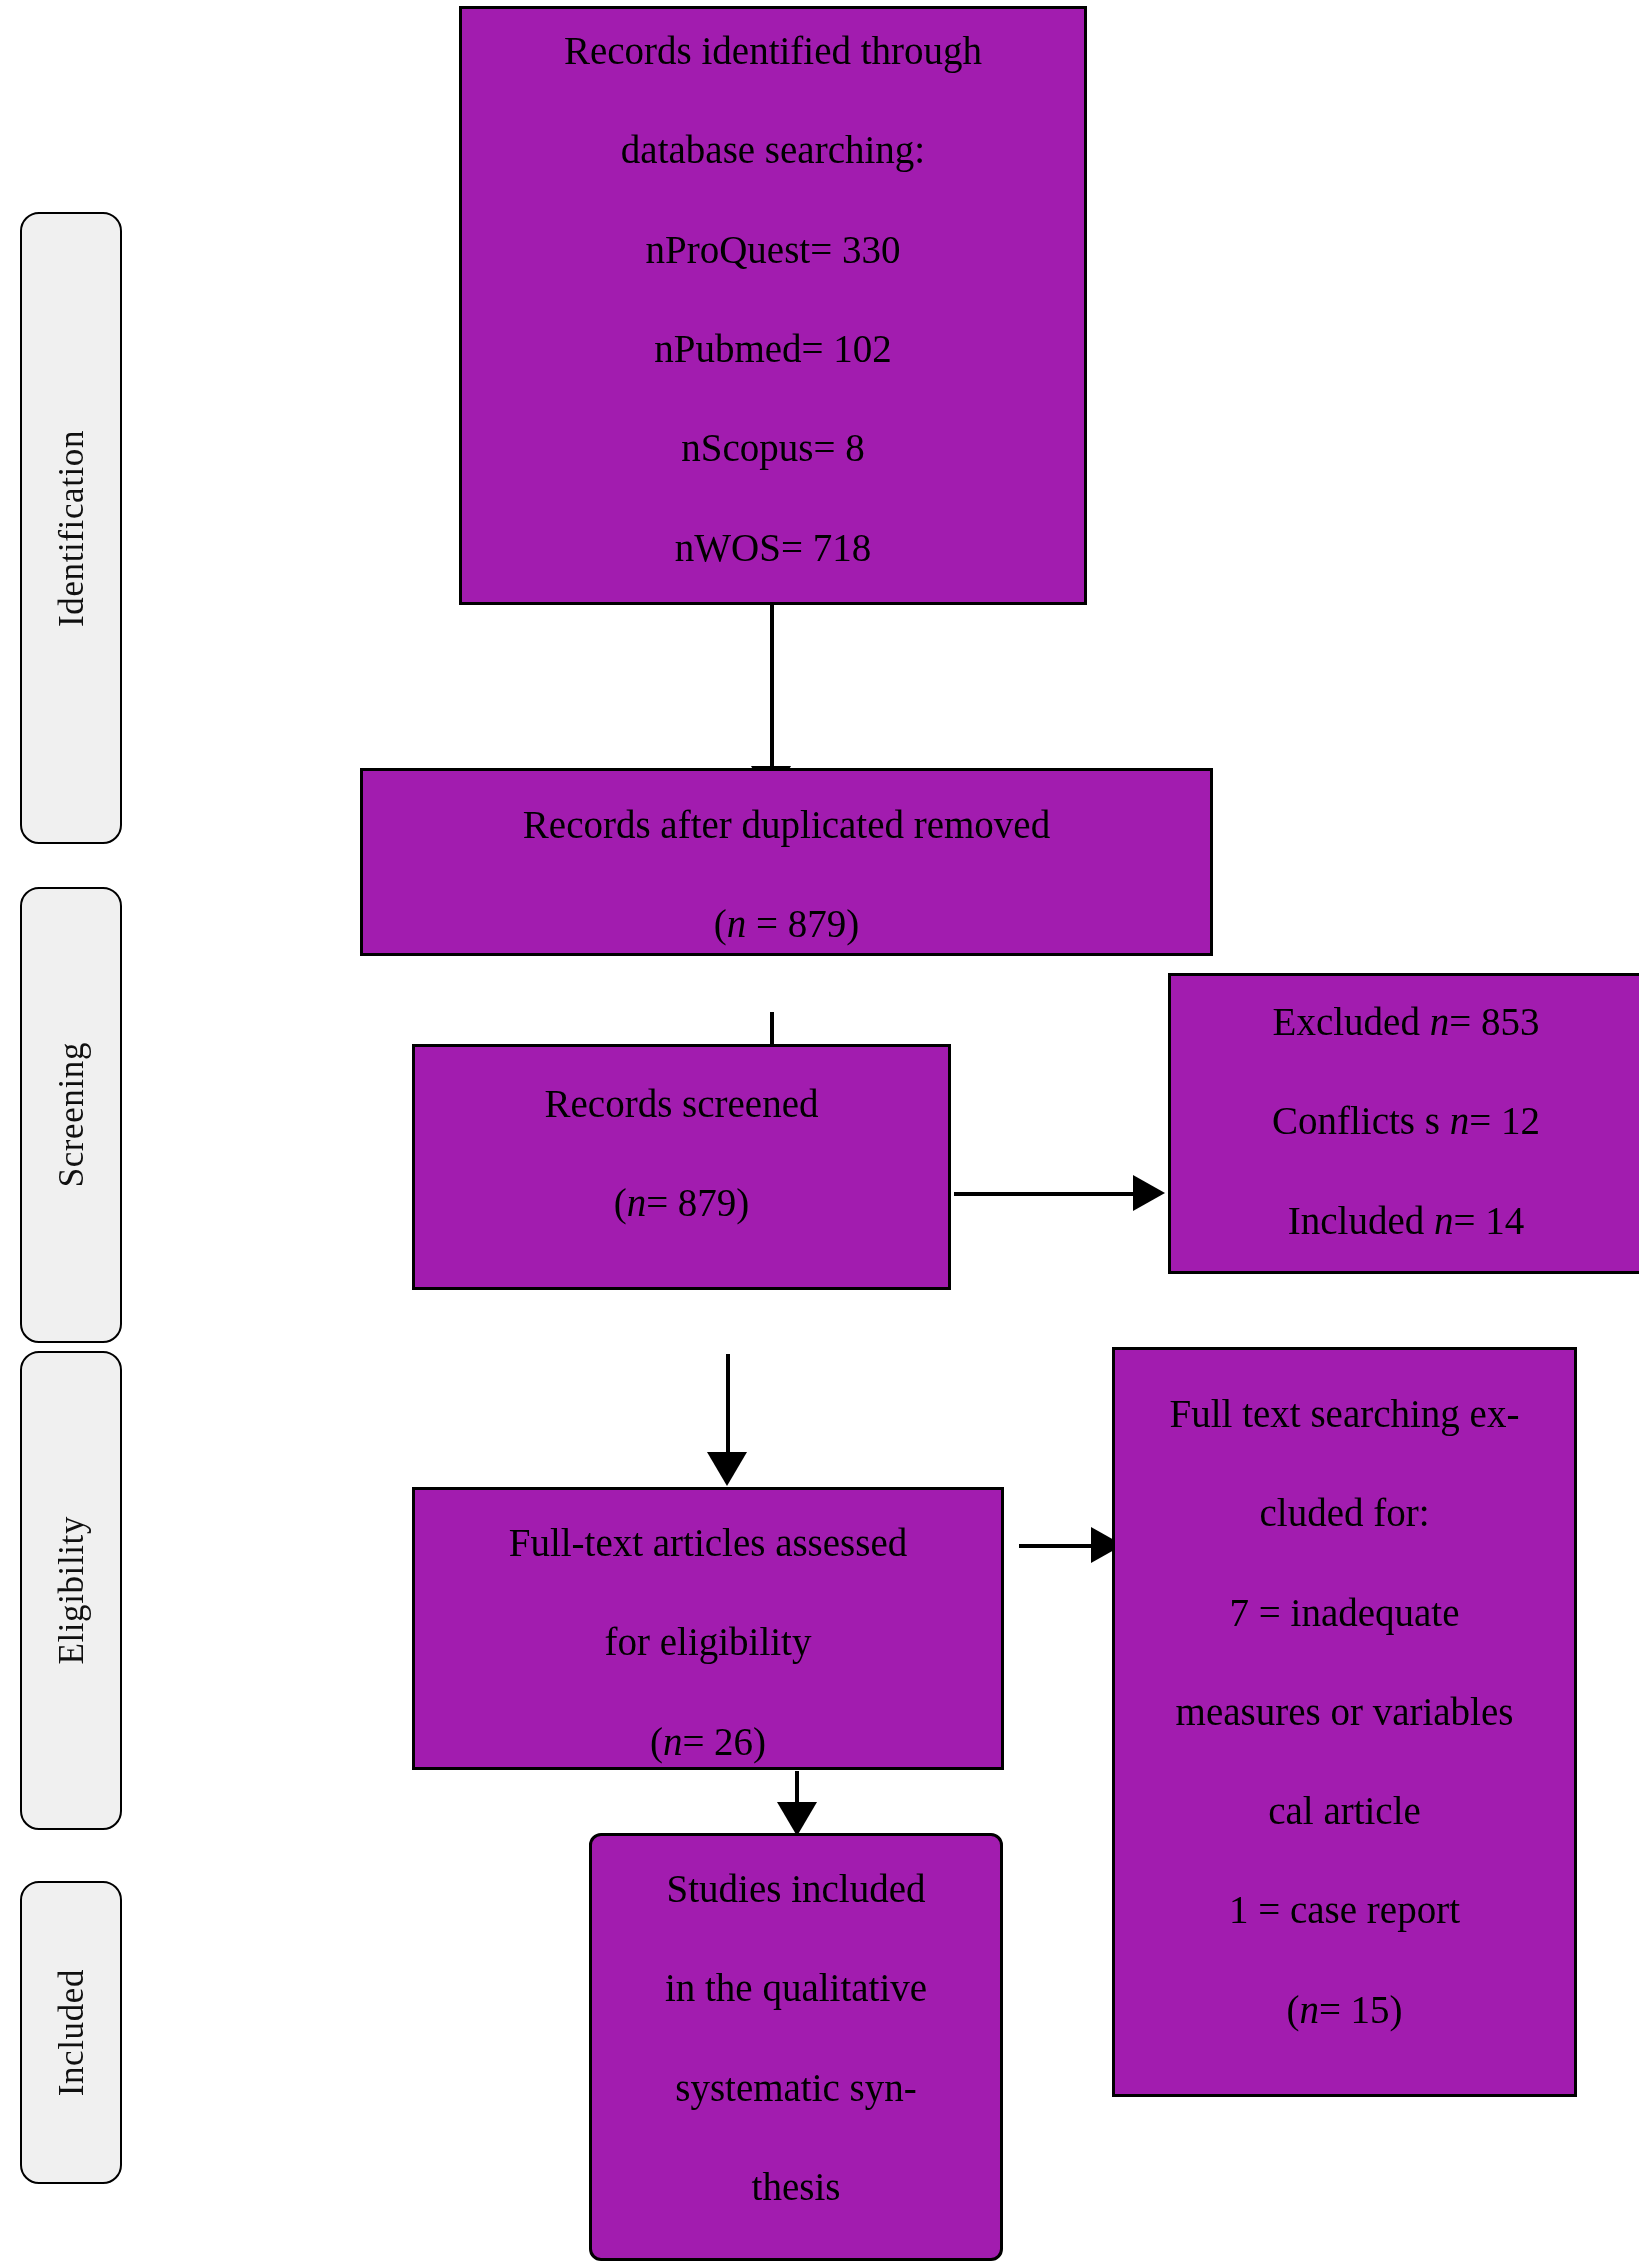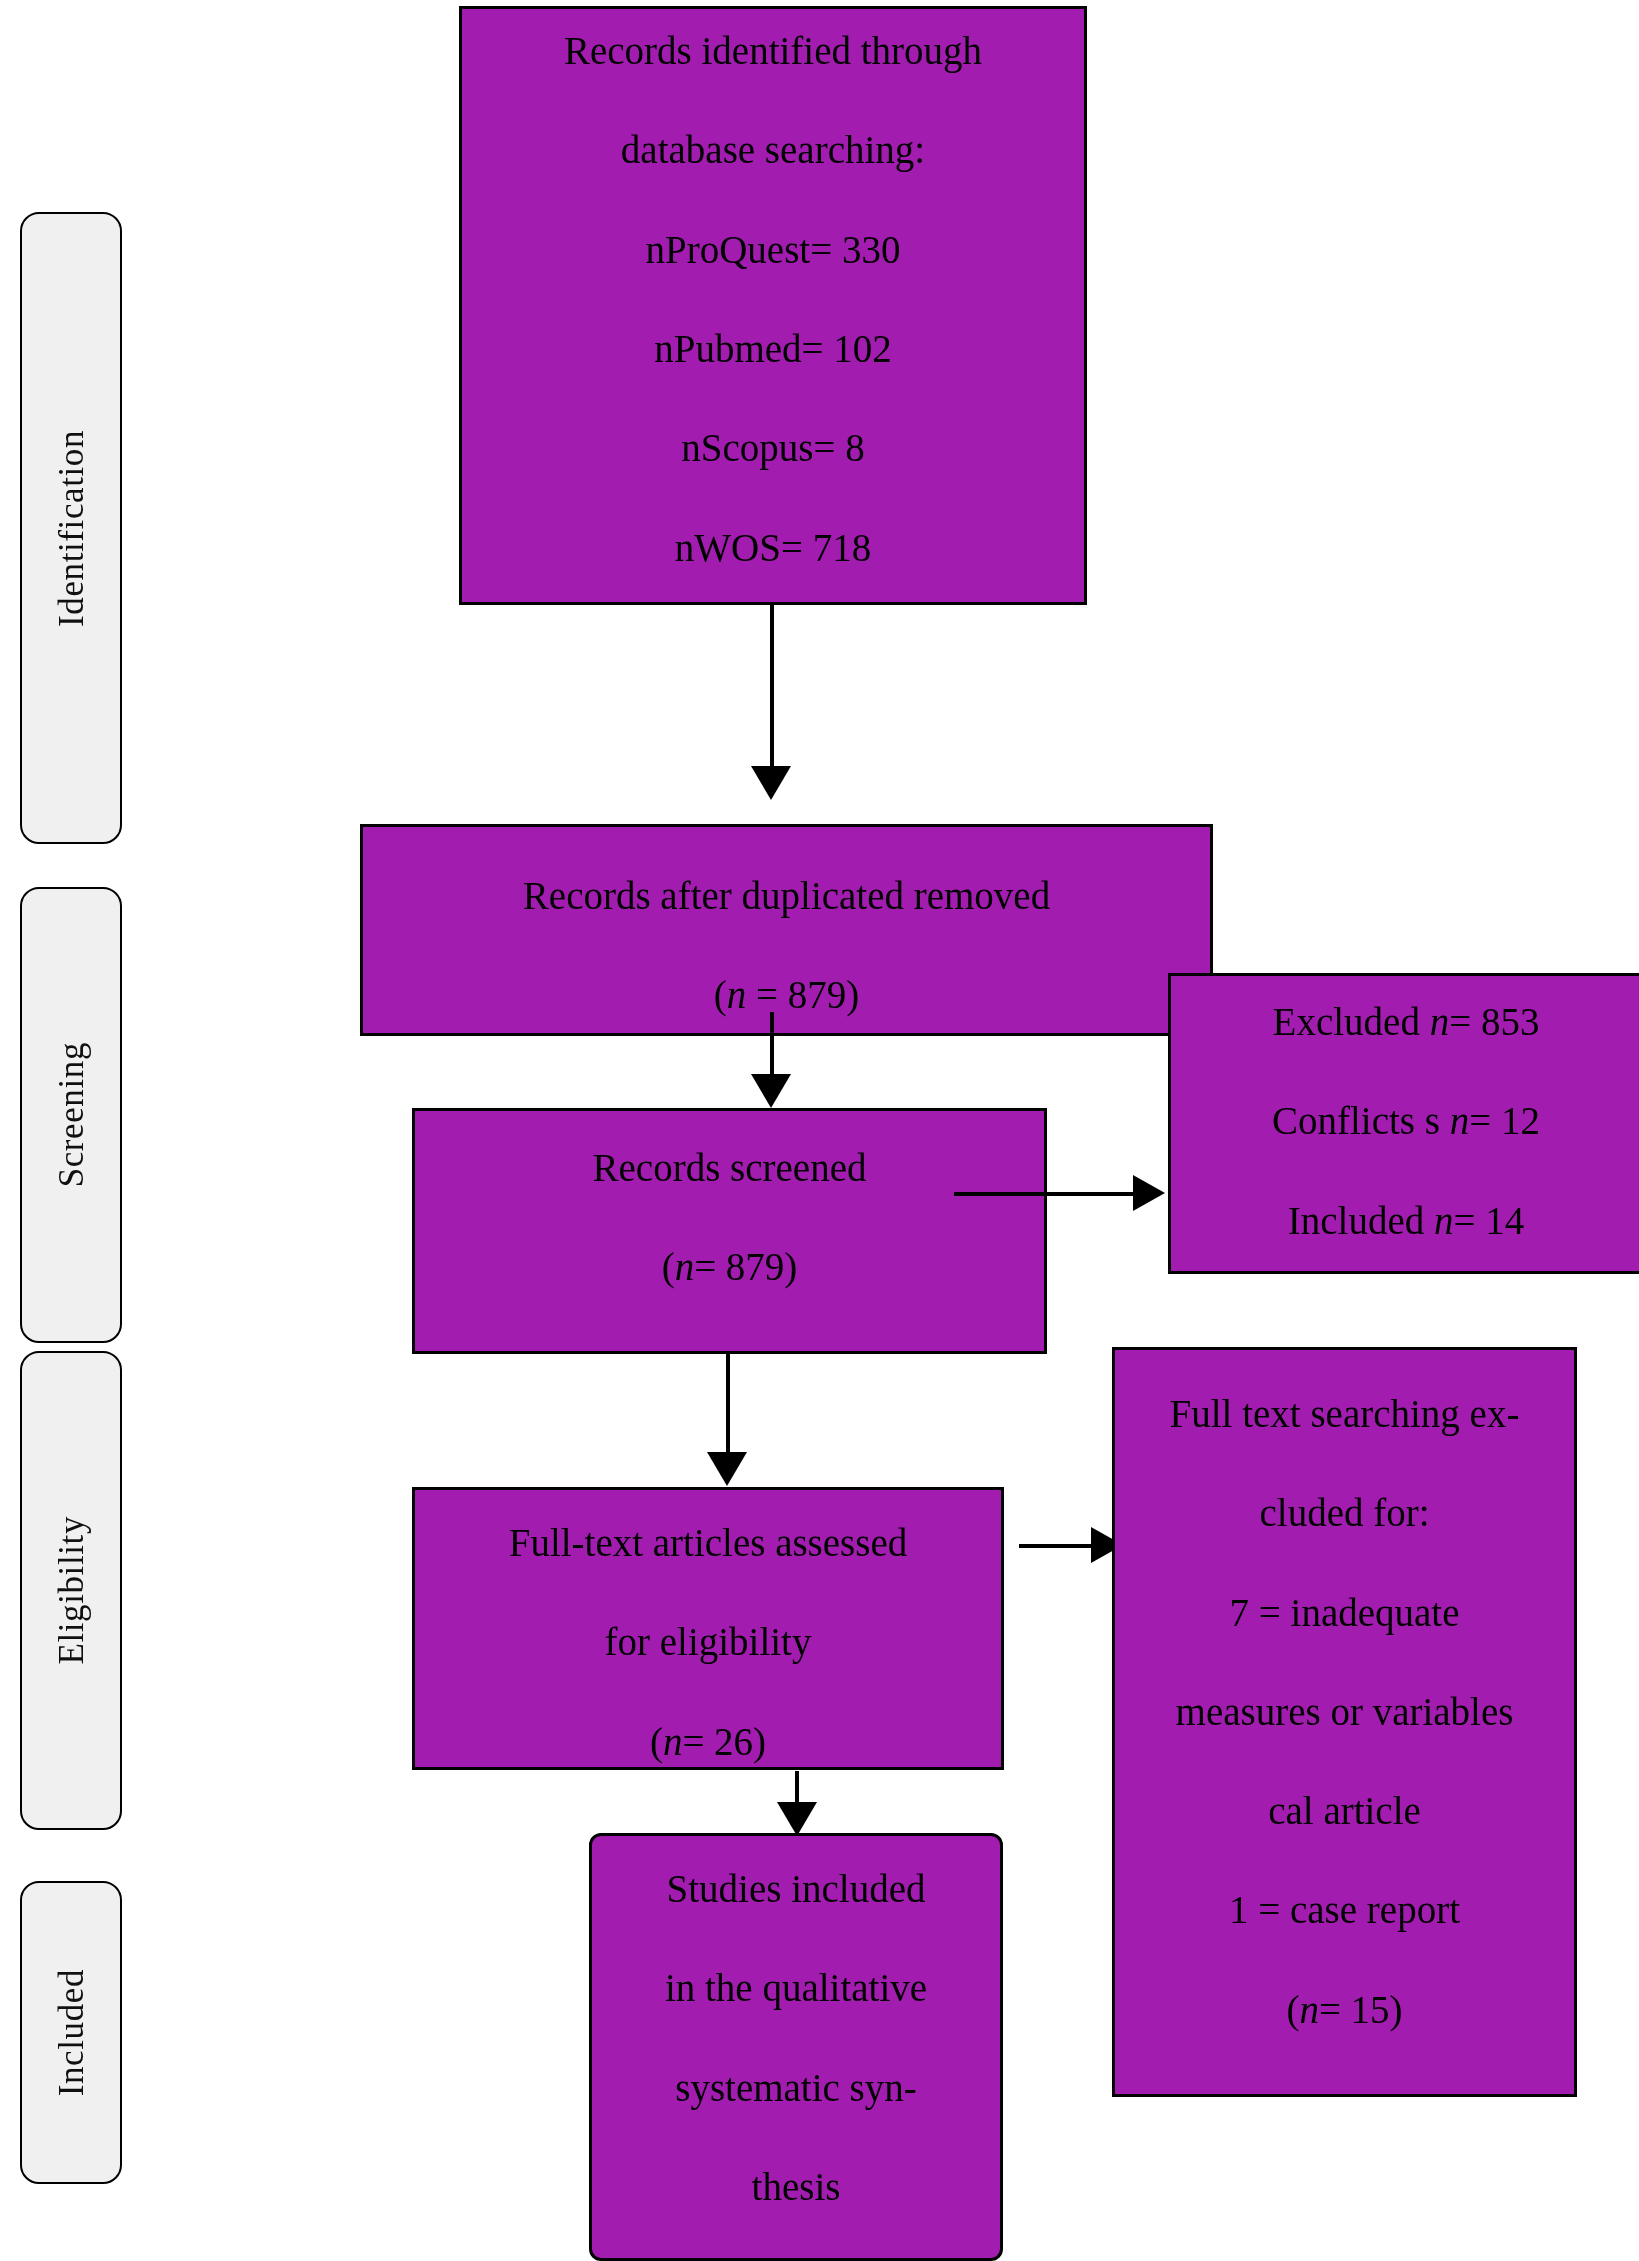--- a/index.html
+++ b/index.html
@@ -91,29 +91,29 @@
     <span class="line">nProQuest= 330</span>
     <span class="line">nPubmed= 102</span>
     <span class="line">nScopus=  8</span>
     <span class="line">nWOS= 718</span>
     <span class="line"><span>(</span><span class="ital">n</span><span>= 1158)</span></span>
   </div>
 
   <div class="vline" style="left:770px;top:605px;height:164px;"></div>
   <div class="arrow-down" style="left:751px;top:766px;"></div>
 
-  <div class="fbox" style="left:360px;top:824px;width:853px;height:212px;padding-top:39px;">
+  <div class="fbox" style="left:360px;top:768px;width:853px;height:188px;padding-top:24px;">
     <span class="line">Records after duplicated removed</span>
     <span class="line"><span>(</span><span class="ital">n</span><span> = 879)</span></span>
   </div>
 
   <div class="vline" style="left:770px;top:1012px;height:67px;"></div>
   <div class="arrow-down" style="left:751px;top:1074px;"></div>
 
-  <div class="fbox" style="left:412px;top:1108px;width:635px;height:246px;padding-top:27px;">
+  <div class="fbox" style="left:412px;top:1044px;width:539px;height:246px;padding-top:27px;">
     <span class="line">Records screened</span>
     <span class="line"><span>(</span><span class="ital">n</span><span>= 879)</span></span>
   </div>
 
   <div class="hline" style="left:954px;top:1192px;width:181px;"></div>
   <div class="arrow-right" style="left:1133px;top:1175px;"></div>
 
   <div class="fbox" style="left:1168px;top:973px;width:476px;height:301px;padding-top:16px;">
     <span class="line"><span>Excluded </span><span class="ital">n</span><span>= 853</span></span>
     <span class="line"><span>Conflicts s </span><span class="ital">n</span><span>= 12</span></span>

